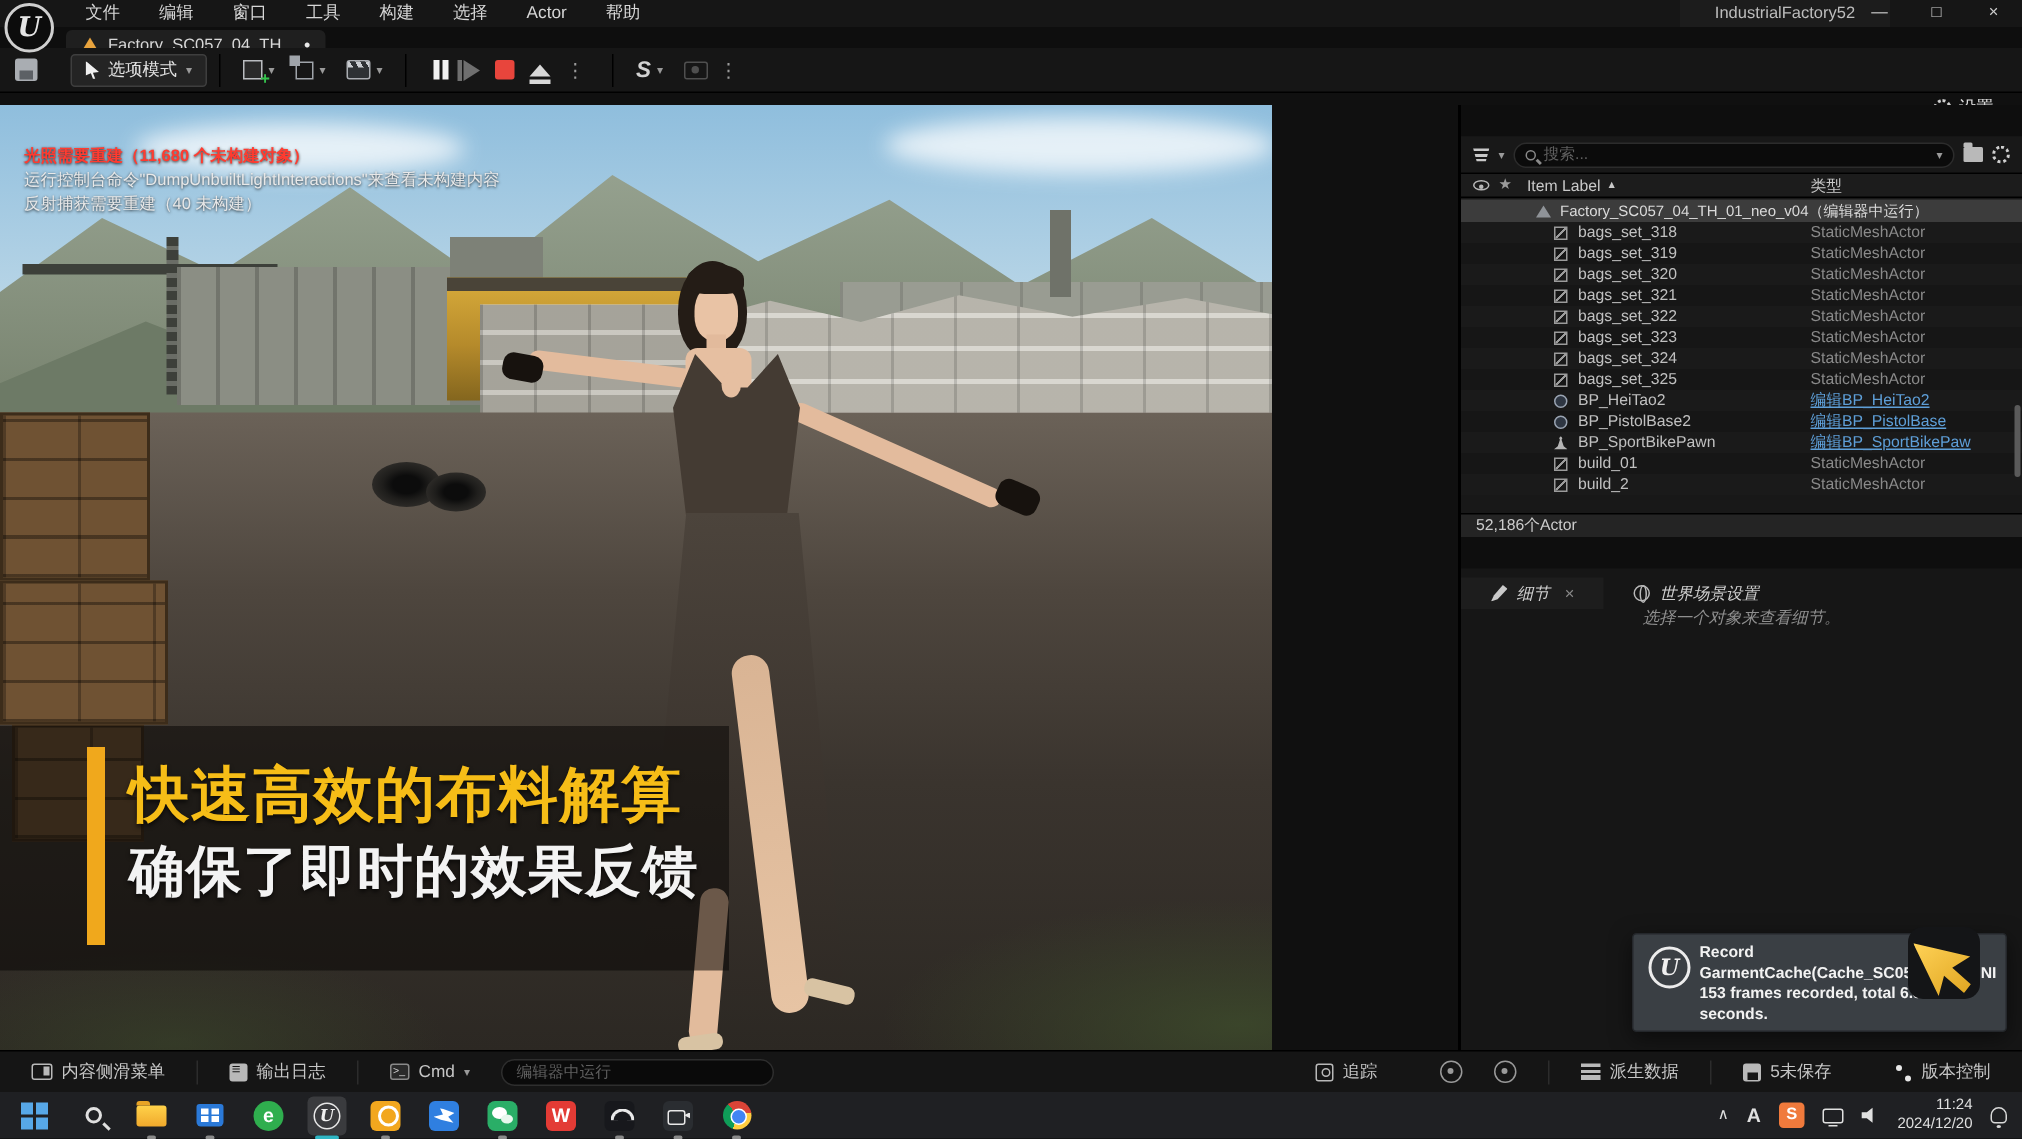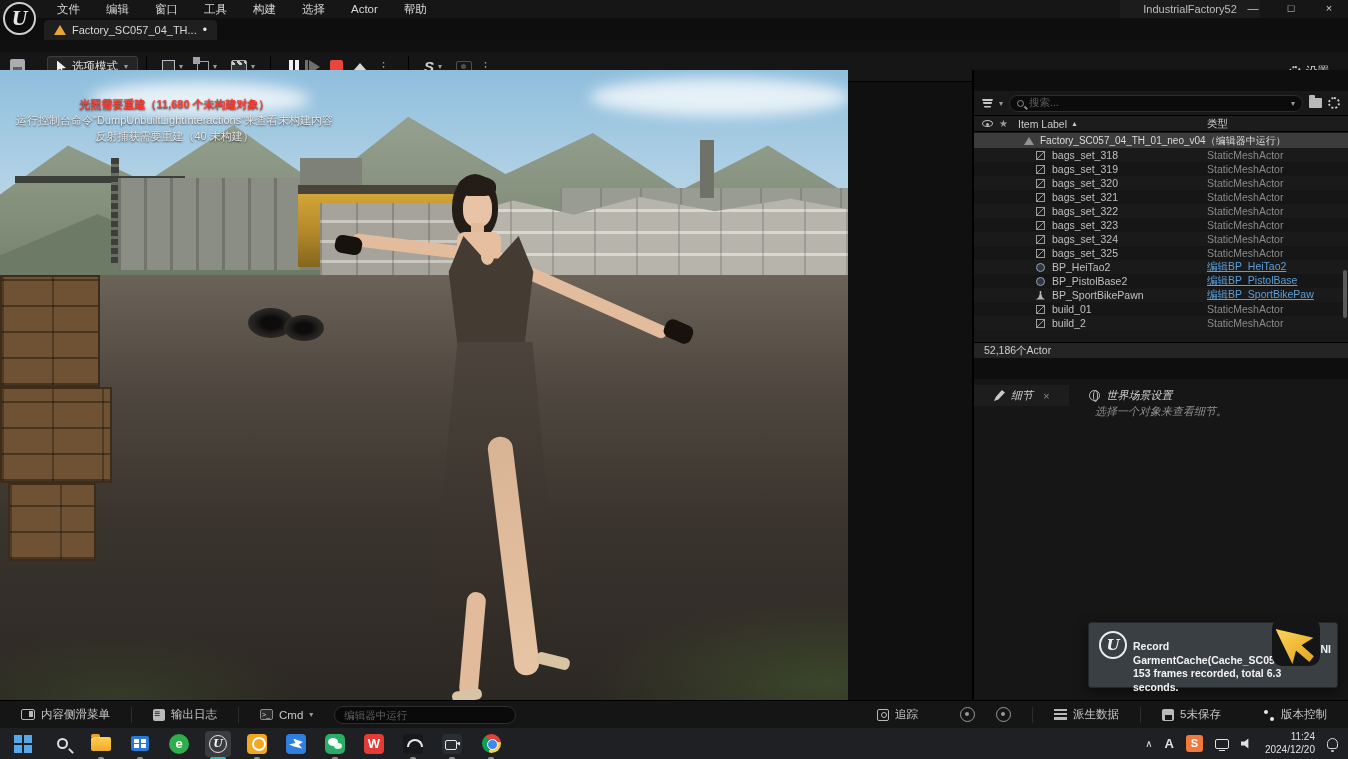--- a/index.html
+++ b/index.html
@@ -22,21 +22,21 @@
   
   .tabrow { position:absolute; left:0; top:18px; width:1348px; height:22px; background:#0e0e0e; }
   .level-tab { position:absolute; left:44px; top:2px; height:20px; padding:0 10px; background:#1f1f1f;
     border-radius:4px 4px 0 0; display:flex; align-items:center; gap:6px; }
   .warn-tri { width:0; height:0; border-left:6px solid transparent; border-right:6px solid transparent;
     border-bottom:10px solid #e8a33d; }
   .level-tab .lbl { color:#d8d8d8; font-size:11px; }
   .level-tab .dirty { color:#e8e8e8; font-size:12px; }
 
   
-  .toolbar { position:absolute; left:0; top:52px; width:1348px; height:30px; background:#161616;
+  .toolbar { position:absolute; left:0; top:32px; width:1348px; height:30px; background:#161616;
     border-bottom:1px solid #000; display:flex; align-items:center; }
   .tb-sep { width:1px; height:22px; background:#000; margin:0 8px; }
   .disk-icon { width:15px; height:15px; background:#a9adb2; border-radius:2px; position:relative; margin-left:10px; }
   .disk-icon:after { content:""; position:absolute; left:3px; bottom:1px; width:9px; height:6px; background:#5c6065; }
   .mode-btn { margin-left:22px; height:22px; background:#242424; border:1px solid #3e3e3e; border-radius:3px;
     display:flex; align-items:center; gap:6px; padding:0 9px; color:#e0e0e0; font-size:11.5px; }
   .cursor-glyph { width:9px; height:12px; background:#efefef;
     clip-path:polygon(0 0,100% 62%,55% 66%,72% 100%,55% 100%,40% 70%,0 82%); }
   .chev { color:#9a9a9a; font-size:8px; }
   .tb-ico { display:flex; align-items:center; gap:4px; margin:0 7px; }
@@ -59,21 +59,21 @@
   .vdots { color:#9a9a9a; font-size:13px; line-height:12px; }
   .s-ico { color:#d2d2d2; font-weight:bold; font-size:15px; font-style:italic; }
   .monitor-ico { width:16px; height:12px; border:1.5px solid #5a5a5a; border-radius:2px; position:relative; opacity:.85; }
   .monitor-ico:after { content:""; position:absolute; left:4px; top:2px; width:5px; height:5px;
     border-radius:50%; background:#5a5a5a; }
   .settings-btn { position:absolute; right:10px; top:44px; display:flex; align-items:center; gap:5px;
     color:#e0e0e0; font-size:11.5px;margin-top:20px; }
   .gear-ico { width:12px; height:12px; border:2.5px dotted #cfcfcf; border-radius:50%; }
 
   
-  .vp { position:absolute; left:0; top:70px; width:848px; height:630px; overflow:hidden; background:#3a342e;text-align:center; }
+  .vp { position:absolute; left:0; top:70px; width:848px; height:630px; overflow:hidden; background:#3a342e; }
   .sky { position:absolute; left:0; top:0; width:972px; height:250px;
     background:linear-gradient(180deg,#8fbedd 0%,#b6d4e6 50%,#dbe7ec 100%); }
   .cloud { position:absolute; background:#fff; opacity:.75; border-radius:50%; filter:blur(7px); }
   .mtn-far { position:absolute; left:0; top:18px; width:972px; height:205px;
     background:linear-gradient(180deg,#9aa694 0%,#78836f 90%);
     clip-path:polygon(0 100%,0 52%,7% 28%,15% 46%,24% 18%,33% 48%,42% 14%,52% 42%,61% 22%,70% 50%,79% 28%,88% 54%,100% 32%,100% 100%); }
   .mtn-near { position:absolute; left:0; top:70px; width:972px; height:165px; background:#6d7a66;
     clip-path:polygon(0 100%,0 70%,10% 45%,20% 68%,30% 40%,45% 72%,58% 48%,72% 75%,85% 55%,100% 72%,100% 100%); }
   .bldg { position:absolute; }
   .crane { position:absolute; left:15px; top:88px; width:170px; height:105px; }
@@ -204,21 +204,21 @@
   .globe-ico:after { content:""; position:absolute; left:3px; top:-1px; width:3px; height:10px; border:1px solid #b9b9b9; border-radius:50%; }
   .d-empty { position:absolute; left:0; top:46px; width:100%; text-align:center; color:#8f8f8f; font-size:11px; }
 
   
   .notif { position:absolute; left:1088px; top:622px; width:250px; height:66px; background:#3a3f44;
     border:1px solid #24272b; border-radius:3px; box-shadow:0 4px 14px rgba(0,0,0,.5); }
   .notif .logo { position:absolute; left:10px; top:8px; width:28px; height:28px; border:2px solid #ececec;
     border-radius:50%; color:#f0f0f0; font-family:"DejaVu Serif",serif; font-style:italic; font-weight:bold;
     font-size:15px; text-align:center; line-height:24px; }
   .notif .txt { position:absolute; left:44px; top:6px; width:200px; color:#f2f2f2; font-size:10.5px;
-    font-weight:bold; line-height:13.5px;margin-top:11px; }
+    font-weight:bold; line-height:13.5px; }
   .notif .ni { position:absolute; right:6px; top:20px; color:#f2f2f2; font-size:10.5px; font-weight:bold; }
   .cursor-blob { position:absolute; left:1272px; top:618px; width:48px; height:48px; background:#141517; border-radius:10px; }
   .big-cursor { position:absolute; left:1281px; top:622px; width:38px; height:42px;
     background:linear-gradient(160deg,#ffd257,#dfa41f); transform:rotate(-18deg);
     clip-path:polygon(0 0,14% 92%,34% 64%,58% 100%,74% 90%,52% 56%,88% 48%); }
 
   
   .statusbar { position:absolute; left:0; top:700px; width:1348px; height:28px; background:#151515;
     border-top:1px solid #000; display:flex; align-items:center; font-size:11.5px; color:#c6c6c6; }
   .sb-item { display:flex; align-items:center; gap:6px; padding:0 21px; height:100%; }
@@ -427,20 +427,25 @@
     <div class="wm calf"></div>
     <div class="wm shoe shoe-1"></div>
     <div class="wm shoe shoe-2"></div>
 
     <div class="warn">
       <div class="w1">光照需要重建（11,680 个未构建对象）</div>
       <div class="w2">运行控制台命令"DumpUnbuiltLightInteractions"来查看未构建内容</div>
       <div class="w3">反射捕获需要重建（40 未构建）</div>
     </div>
 
+    <div class="subtitle">
+      <div class="sub-bar"></div>
+      <div class="sub1">快速高效的布料解算</div>
+      <div class="sub2">确保了即时的效果反馈</div>
+    </div>
   </div>
 
   <div class="outliner">
     <div class="panel-tabs">
       <div class="ptab active">
         <span class="list-ico"></span>
         <span>大纲</span>
         <span class="x">×</span>
       </div>
     </div>

